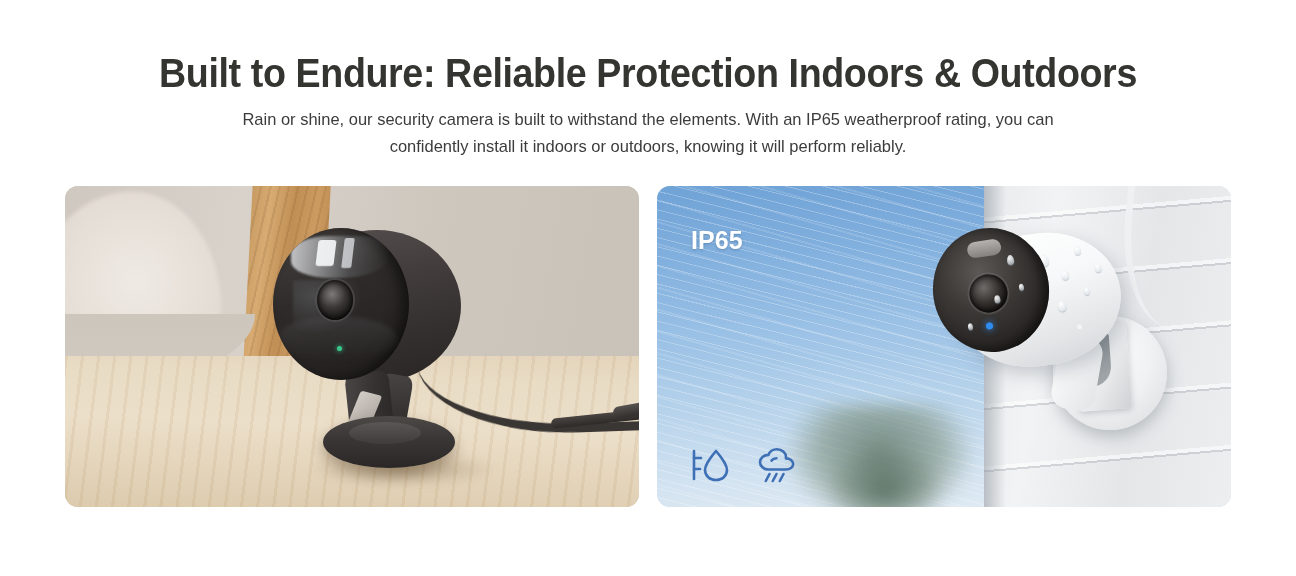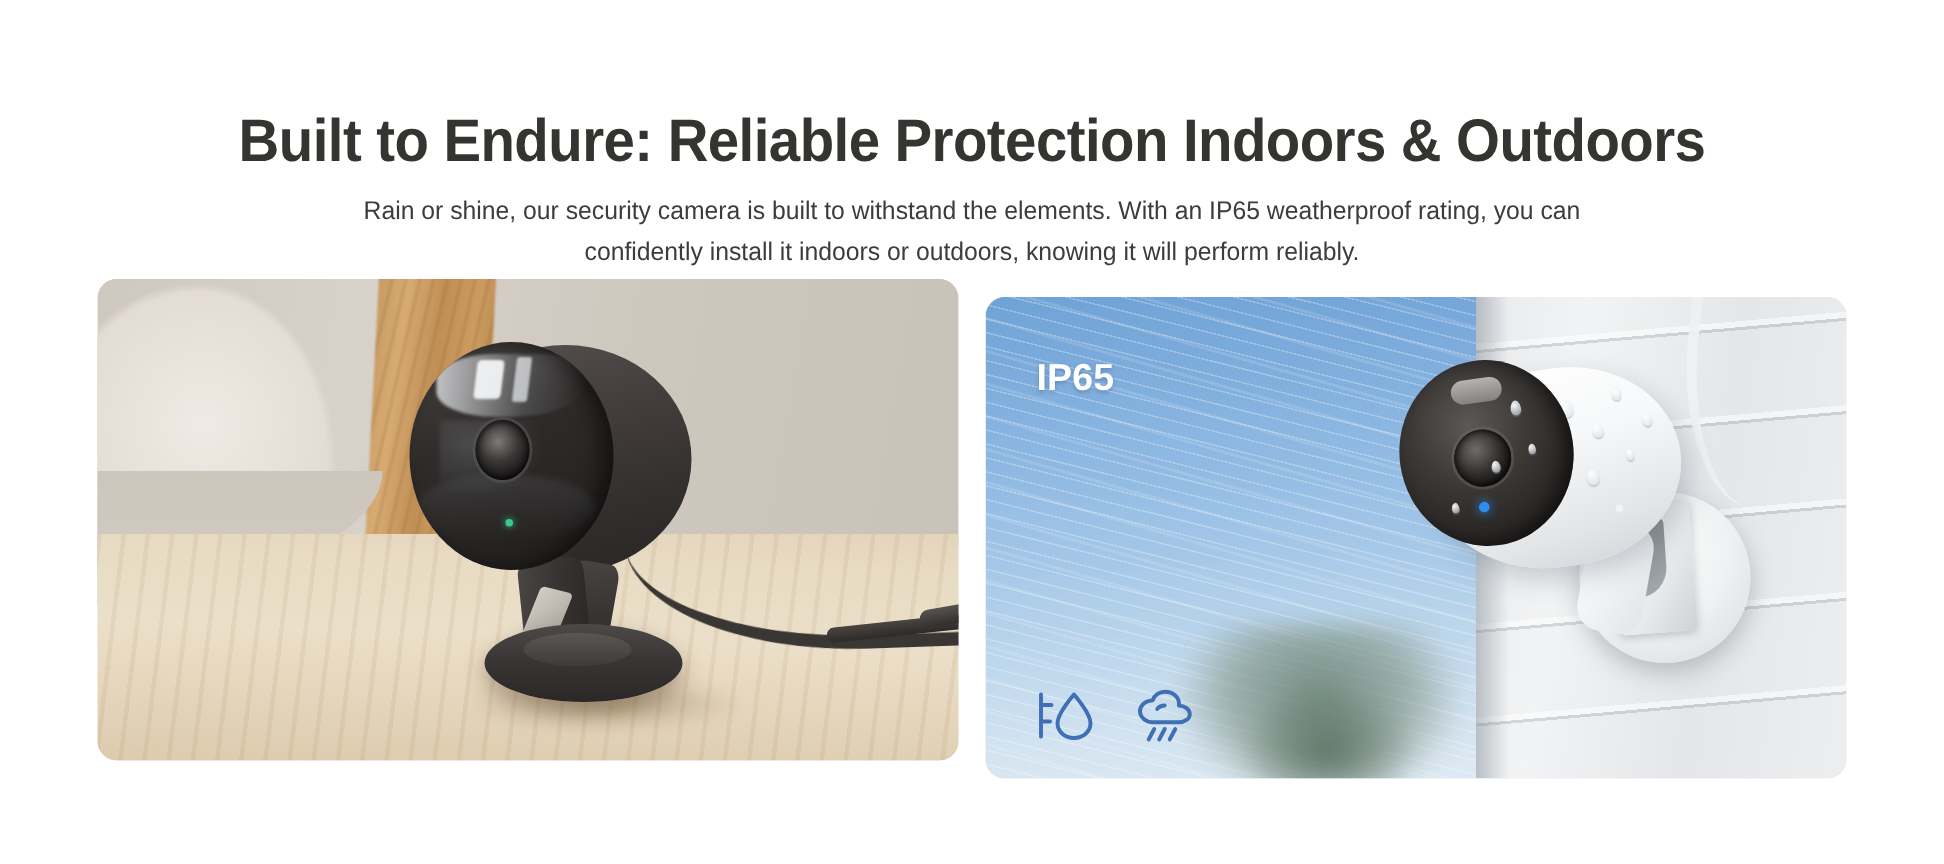--- a/index.html
+++ b/index.html
@@ -14,21 +14,21 @@
   }
 
   .page {
     width: 1296px;
     height: 576px;
     position: relative;
   }
 
   
   .header {
-    padding-top: 71px;
+    padding-top: 50px;
     text-align: center;
   }
 
   .headline {
     font-size: 40px;
     font-weight: 700;
     color: #343431;
     letter-spacing: -0.4px;
     line-height: 1.18;
     transform: scaleX(0.94);
@@ -56,21 +56,21 @@
   }
 
   .card {
     border-radius: 13px;
     overflow: hidden;
     position: relative;
     flex: 0 0 auto;
   }
 
   .card-left  { width: 574px; height: 321px; }
-  .card-right { width: 574px; height: 321px; margin-top: 12px; }
+  .card-right { width: 574px; height: 321px; }
 
   
   .scene-indoor {
     position: absolute;
     inset: 0;
     background: linear-gradient(180deg,#d9d3cb 0%, #d4cec6 44%, #cfc8bf 52%, #cfc8bf 52%);
   }
   
   .wall {
     position: absolute; left: 0; top: 0; width: 100%; height: 56%;

